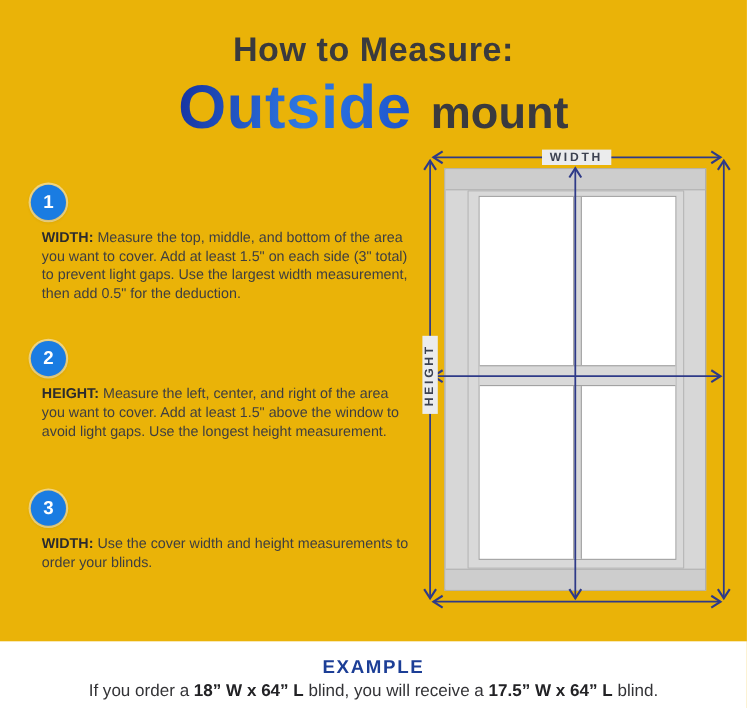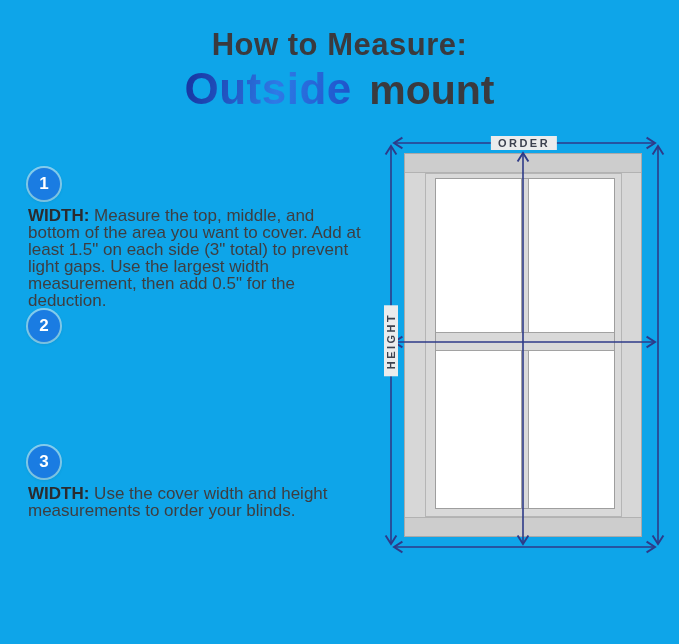--- a/index.html
+++ b/index.html
@@ -1,50 +1,50 @@
 <!DOCTYPE html>
 <html><head>
 <meta charset="utf-8">
 <style>
   * { margin:0; padding:0; box-sizing:border-box; }
   html,body { width:679px; height:644px; }
   body { font-family:"Liberation Sans", sans-serif; }
   .stage {
     position:relative; width:679px; height:644px;
-    background:#0ea5e9; overflow:hidden;
+    background:#eab308; overflow:hidden;
   }
 
   
   .title { position:absolute; top:27px; left:0; width:679px; text-align:center; }
   .title-line1 {
     font-size:31px; font-weight:600; color:#3a3a3e; letter-spacing:0.5px;
   }
   .title-line2 { margin-top:1px; white-space:nowrap; }
   .title-highlight {
-    display:inline-block; font-size:44px; font-weight:800; letter-spacing:0.5px;
+    display:inline-block; font-size:56px; font-weight:800; letter-spacing:0.5px;
     background:linear-gradient(100deg,#16329f 0%,#2e7ae6 55%,#1d51c8 100%);
     -webkit-background-clip:text; background-clip:text;
     -webkit-text-fill-color:transparent; color:#1d51c8;
   }
   .title-rest {
     display:inline-block; font-size:41px; font-weight:600; color:#3a3a3e;
     margin-left:13px;
   }
 
   
   .step { position:absolute; left:28px; width:346px; }
   .step-badge {
     width:32px; height:32px; border-radius:50%; background:#1a7ce2;
     color:#ffffff; font-size:17px; font-weight:700;
     display:flex; align-items:center; justify-content:center;
     box-shadow:0 1px 4px rgba(0,0,0,0.18), 0 0 0 2px rgba(255,255,255,0.5);
   }
   .step-text {
-    margin-top:7px; width:336px;
-    font-size:17px; line-height:17px; color:#3e3e41;
+    margin-top:7px; margin-left:10px; width:336px;
+    font-size:13px; line-height:17px; color:#3e3e41;
   }
   .step-text b { color:#2b2b2e; font-weight:700; }
   #step-1 { top:168px; }
   #step-2 { top:310px; }
   #step-3 { top:446px; }
 
   
   .window { position:absolute; left:404px; top:153px; width:238px; height:384px;
     background:#d7d7d7; border:1px solid #a9a9a9; }
   .win-topbar { position:absolute; left:0; right:0; top:0; height:19px;
@@ -92,20 +92,21 @@
     </div>
   </div>
 
   <div class="step" id="step-1">
     <div class="step-badge">1</div>
     <div class="step-text"><b>WIDTH:</b><span> Measure the top, middle, and bottom of the area you want to cover. Add at least 1.5" on each side (3" total) to prevent light gaps. Use the largest width measurement, then add 0.5" for the deduction.</span></div>
   </div>
 
   <div class="step" id="step-2">
     <div class="step-badge">2</div>
+    <div class="step-text"><b>HEIGHT:</b><span> Measure the left, center, and right of the area you want to cover. Add at least 1.5" above the window to avoid light gaps. Use the longest height measurement.</span></div>
   </div>
 
   <div class="step" id="step-3">
     <div class="step-badge">3</div>
     <div class="step-text"><b>WIDTH:</b><span> Use the cover width and height measurements to order your blinds.</span></div>
   </div>
 
   <div class="window">
     <div class="win-topbar"></div>
     <div class="win-bottombar"></div>
@@ -127,17 +128,21 @@
 
       <line x1="19" y1="15" x2="280" y2="15" marker-start="url(#arrow)" marker-end="url(#arrow)"></line>
       <line x1="19" y1="214" x2="280" y2="214" marker-start="url(#arrow)" marker-end="url(#arrow)"></line>
       <line x1="19" y1="419" x2="280" y2="419" marker-start="url(#arrow)" marker-end="url(#arrow)"></line>
 
       <line x1="16" y1="18" x2="16" y2="416" marker-start="url(#arrow)" marker-end="url(#arrow)"></line>
       <line x1="148" y1="25" x2="148" y2="416" marker-start="url(#arrow)" marker-end="url(#arrow)"></line>
       <line x1="283" y1="18" x2="283" y2="416" marker-start="url(#arrow)" marker-end="url(#arrow)"></line>
     </g>
   </svg>
-  <div class="measure-label" id="width-label">ORDER</div>
+  <div class="measure-label" id="width-label">WIDTH</div>
   <div class="measure-label" id="height-label">HEIGHT</div>
 
+  <div class="footer">
+    <div class="example-heading">EXAMPLE</div>
+    <div class="example-line"><span>If you order a </span><b>18” W x 64” L</b><span> blind, you will receive a </span><b>17.5” W x 64” L</b><span> blind.</span></div>
+  </div>
 
 </div>
 
 </body></html>

